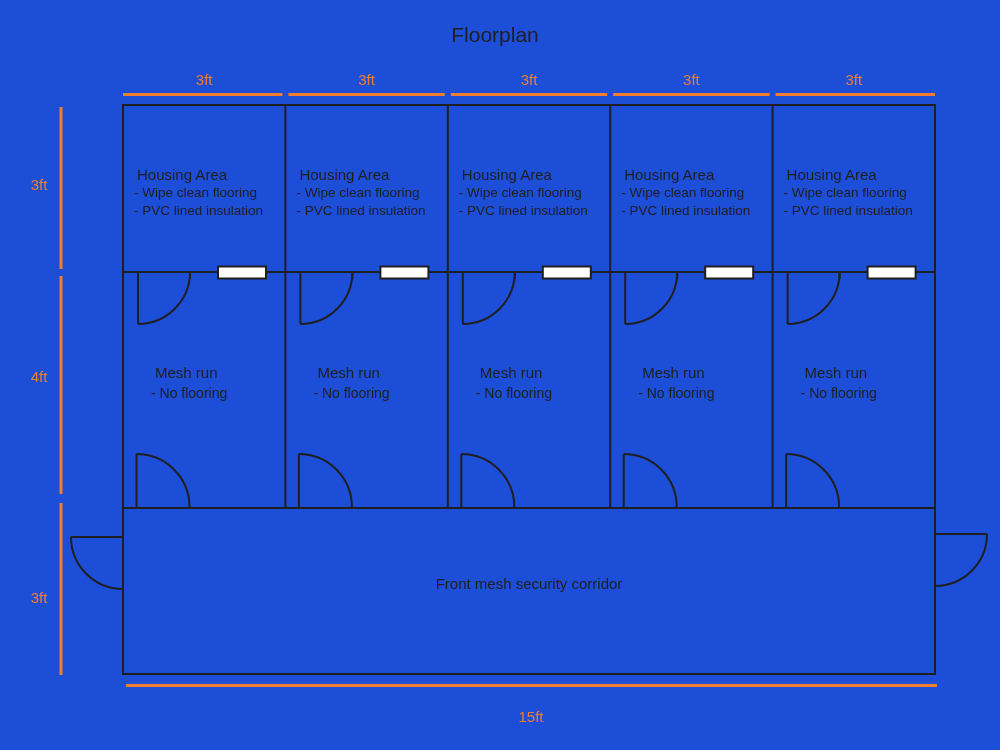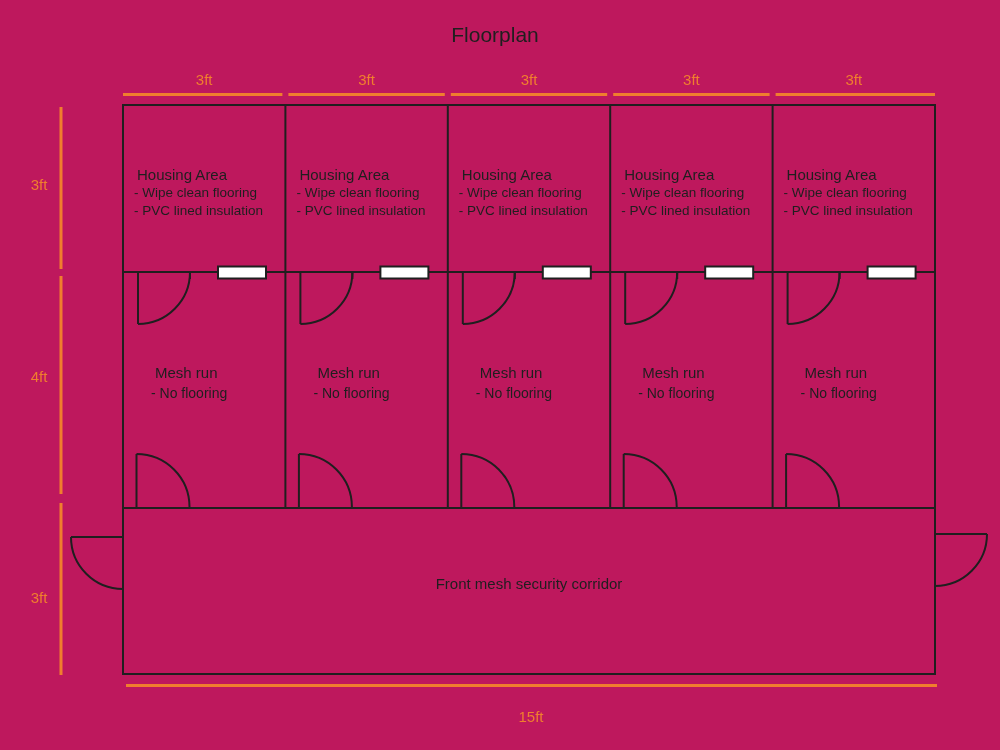--- a/index.html
+++ b/index.html
@@ -1,17 +1,17 @@
 <!DOCTYPE html>
 <html style="--accent: #F07E2E; --ink: #1F1F1F;"><head>
 <meta charset="utf-8">
 <style>
   :root { --accent:#F07E2E; --ink:#1F1F1F; }
   html,body { margin:0; padding:0; background:#ffffff; }
-  .canvas { position:relative; width:1000px; height:750px; background:#be185d; overflow:hidden; }
+  .canvas { position:relative; width:1000px; height:750px; background:#1d4ed8; overflow:hidden; }
   svg { display:block; }
   svg text { font-family:"Liberation Sans", sans-serif; fill:var(--ink); }
   .wall { stroke:var(--ink); stroke-width:2; fill:none; }
   .wall-fill { stroke:var(--ink); stroke-width:2; fill:#ffffff; }
   .dim-line { stroke:var(--accent); stroke-width:3; fill:none; }
   .dim-label { fill:var(--accent); font-size:15px; }
   .title-label { font-size:21px; }
   .area-heading { font-size:15px; }
   .area-item { font-size:13.5px; }
   .run-heading { font-size:15px; }

